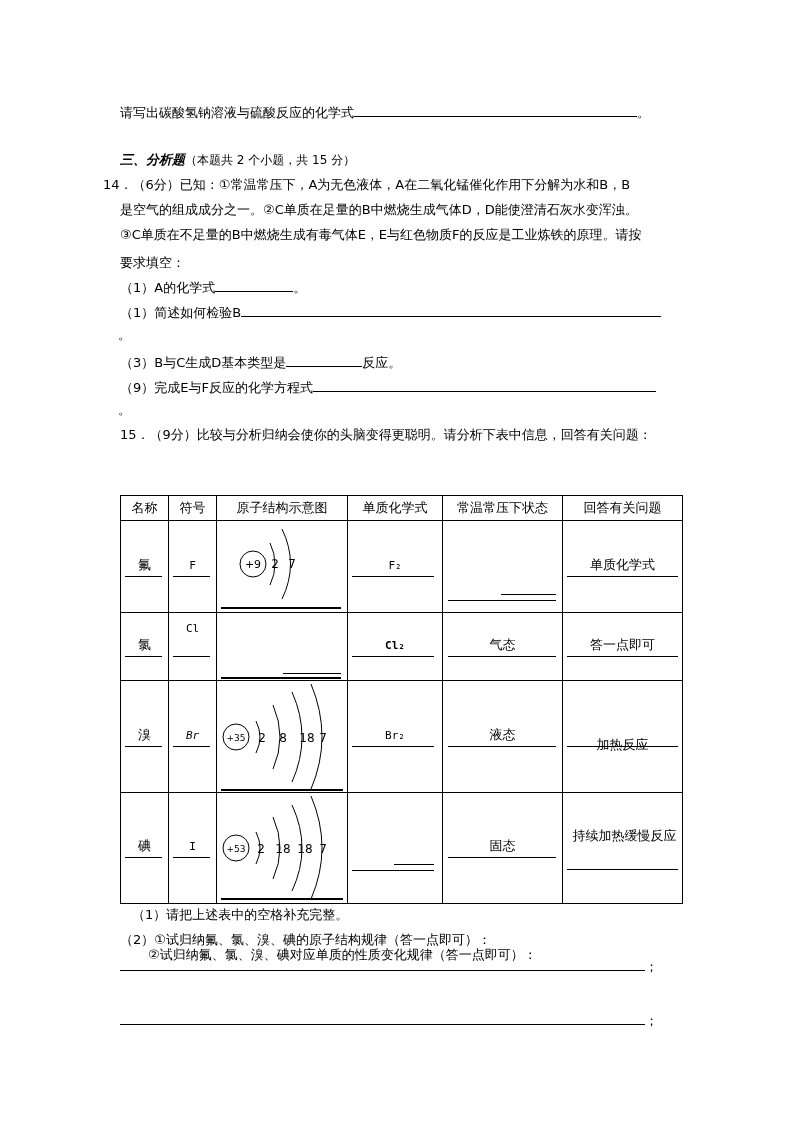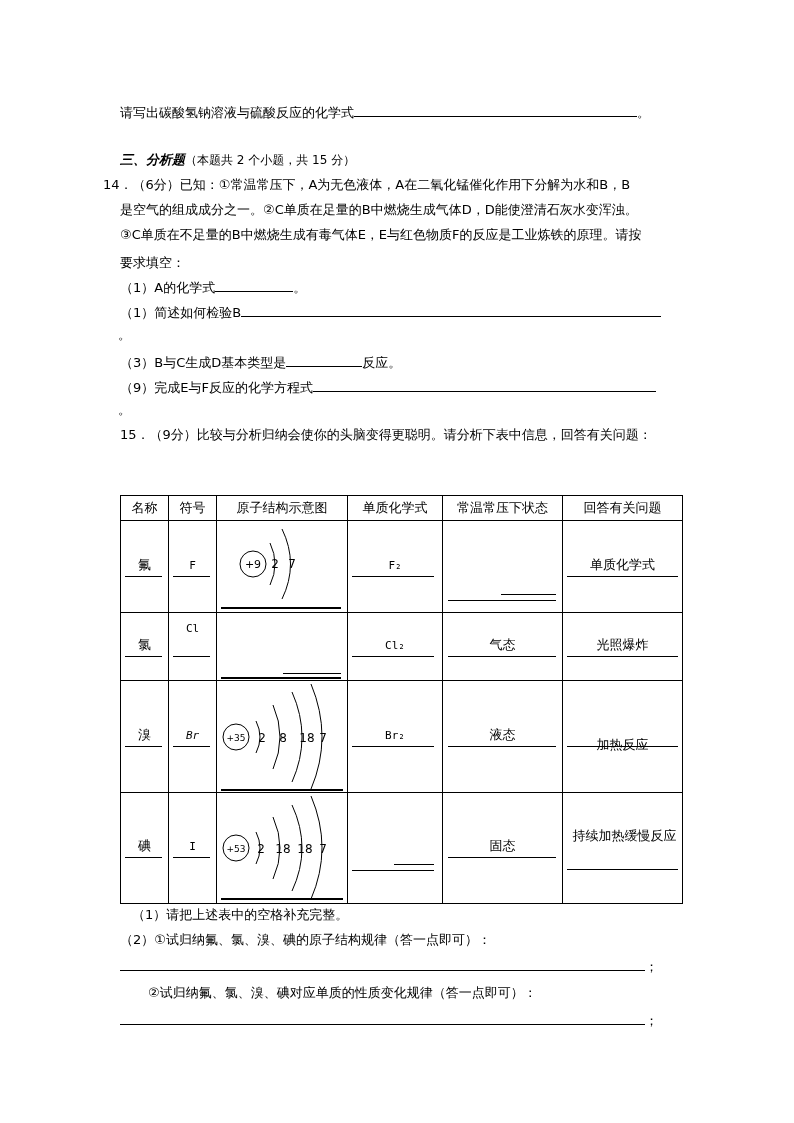--- a/index.html
+++ b/index.html
@@ -113,29 +113,29 @@
     </td>
     <td>
       <div class="celltext mono" style="top:8px;">Cl</div>
       <div class="cellline" style="left:4px; right:6px; top:43px;"></div>
     </td>
     <td>
       <div class="cellline" style="left:66px; right:6px; top:60px;"></div>
       <div class="thickline" style="left:4px; right:6px; top:64px;"></div>
     </td>
     <td>
-      <div class="celltext mono" style="top:25px;">Cl₂</div>
+      <div class="celltext mono" style="top:25px;font-weight:bold;">Cl₂</div>
       <div class="cellline" style="left:4px; right:8px; top:43px;"></div>
     </td>
     <td>
       <div class="celltext" style="top:24px;">气态</div>
       <div class="cellline" style="left:5px; right:6px; top:43px;"></div>
     </td>
     <td>
-      <div class="celltext" style="top:24px;">光照爆炸</div>
+      <div class="celltext" style="top:24px;">答一点即可</div>
       <div class="cellline" style="left:4px; right:4px; top:43px;"></div>
     </td>
   </tr>
 
   <tr style="height:112px;">
     <td>
       <div class="celltext" style="top:46px;">溴</div>
       <div class="cellline" style="left:4px; right:6px; top:65px;"></div>
     </td>
     <td>
@@ -209,16 +209,16 @@
     </td>
   </tr>
 </tbody>
   </table>
 
 <div class="abs" style="left:132px; top:907px;">（1）请把上述表中的空格补充完整。</div>
 <div class="abs" style="left:120px; top:932px;">（2）①试归纳氟、氯、溴、碘的原子结构规律（答一点即可）：</div>
 <div class="abs" style="left:120px; top:956px;">
   <span class="blank" style="width:525px;"></span><span>；</span>
 </div>
-<div class="abs" style="left:148px; top:985px;">②试归纳氟、氯、溴、碘对应单质的性质变化规律（答一点即可）：</div>
+<div class="abs" style="left:148px; top:947px;">②试归纳氟、氯、溴、碘对应单质的性质变化规律（答一点即可）：</div>
 <div class="abs" style="left:120px; top:1010px;">
   <span class="blank" style="width:525px;"></span><span>；</span>
 </div>
 
 </body></html>

